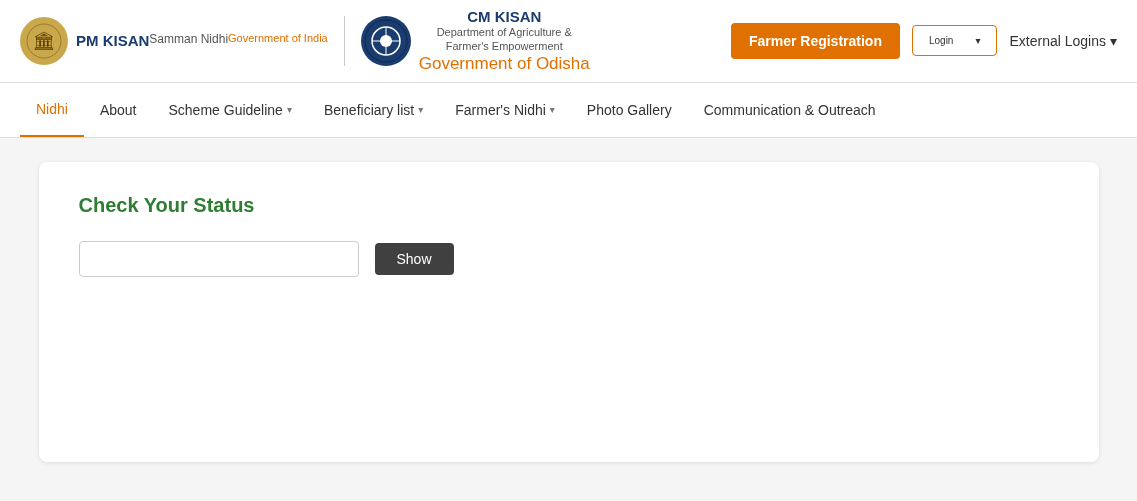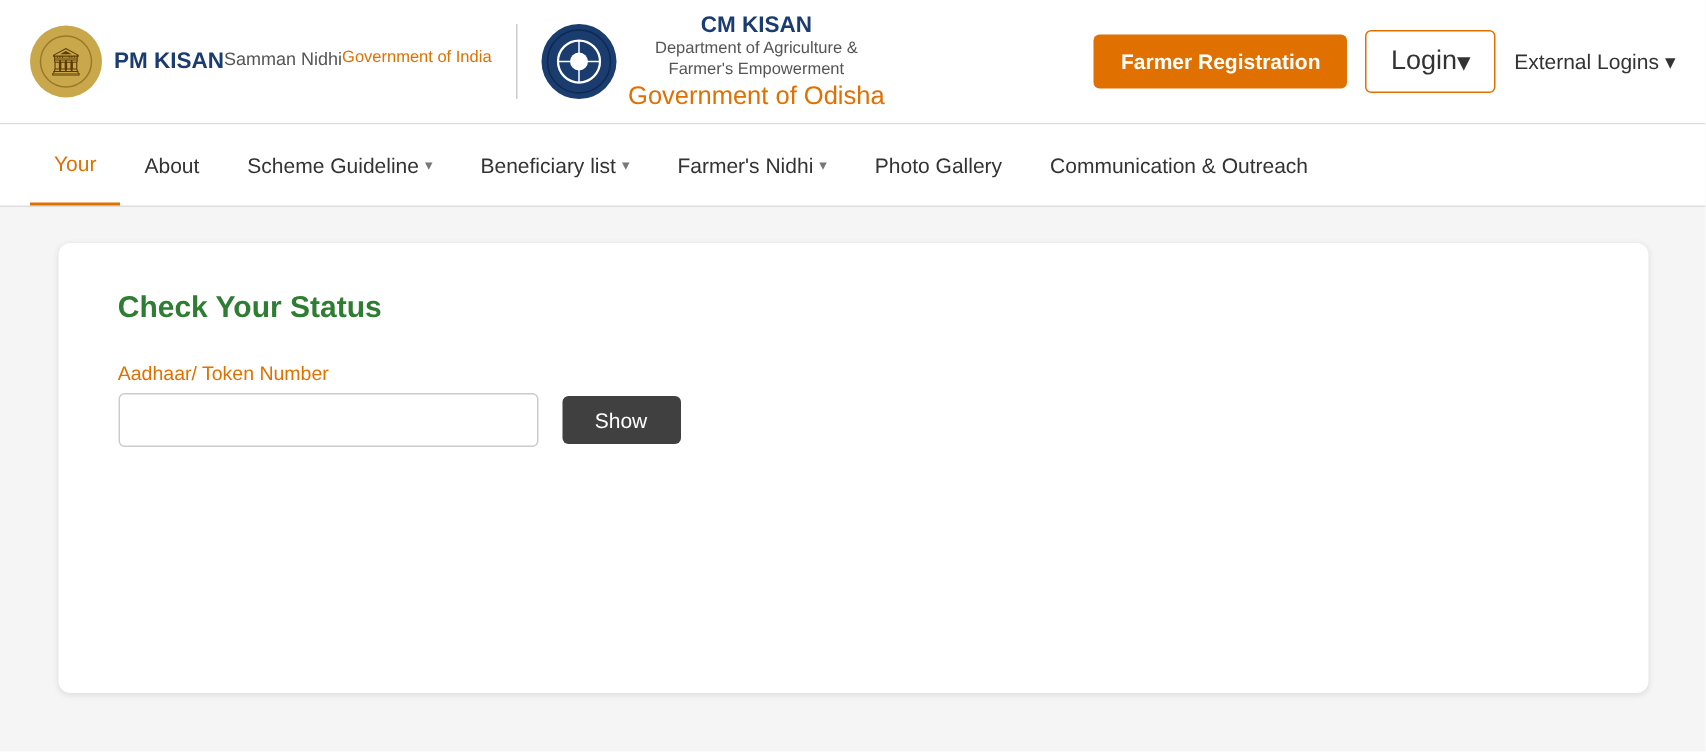--- a/index.html
+++ b/index.html
@@ -107,25 +107,25 @@
       font-size: 14px;
       font-weight: bold;
       cursor: pointer;
     }
     .btn-login {
       background: white;
       color: #333;
       border: 1px solid #e07000;
       padding: 9px 16px;
       border-radius: 4px;
-      font-size: 18px;
-      cursor: pointer;
-      display: flex;
-      align-items: center;
-      gap: 0;
+      font-size: 10px;
+      cursor: pointer;
+      display: flex;
+      align-items: center;
+      gap: 22px;
     }
     .btn-external {
       background: none;
       border: none;
       font-size: 14px;
       color: #333;
       cursor: pointer;
       display: flex;
       align-items: center;
       gap: 4px;
@@ -255,21 +255,21 @@
     </button>
     <button class="btn-external">
       <span>External Logins</span>
       <span>▾</span>
     </button>
   </div>
 </div>
 
 <nav class="navbar">
   <a class="nav-item active">
-    <span>Your</span>
+    <span>Nidhi</span>
   </a>
   <a class="nav-item">
     <span>About</span>
   </a>
   <a class="nav-item">
     <span>Scheme Guideline</span>
     <span class="chevron">▾</span>
   </a>
   <a class="nav-item">
     <span>Beneficiary list</span>
@@ -284,22 +284,19 @@
   </a>
   <a class="nav-item">
     <span>Communication &amp; Outreach</span>
   </a>
 </nav>
 
 <div class="main-content">
   <div class="card">
     <div class="card-title">Check Your Status</div>
     <div>
-      <label class="form-label">
-        <span>Aadhaar/ Token Number</span>
-      </label>
       <div class="input-row">
         <input class="form-input" type="text" style="">
         <button class="btn-show">Show</button>
       </div>
     </div>
   </div>
 </div>
 
 </body></html>

